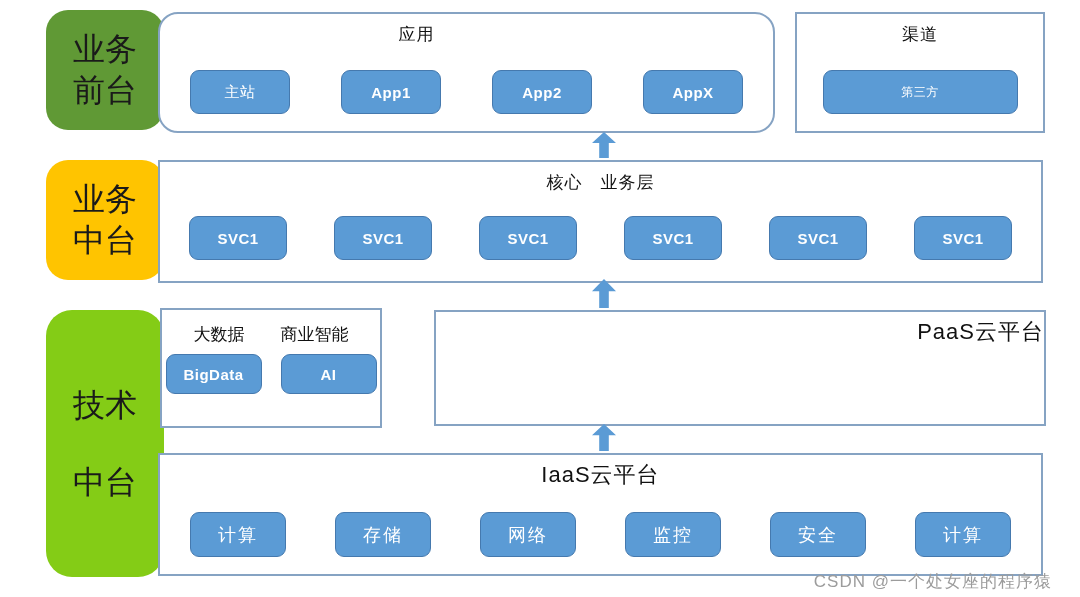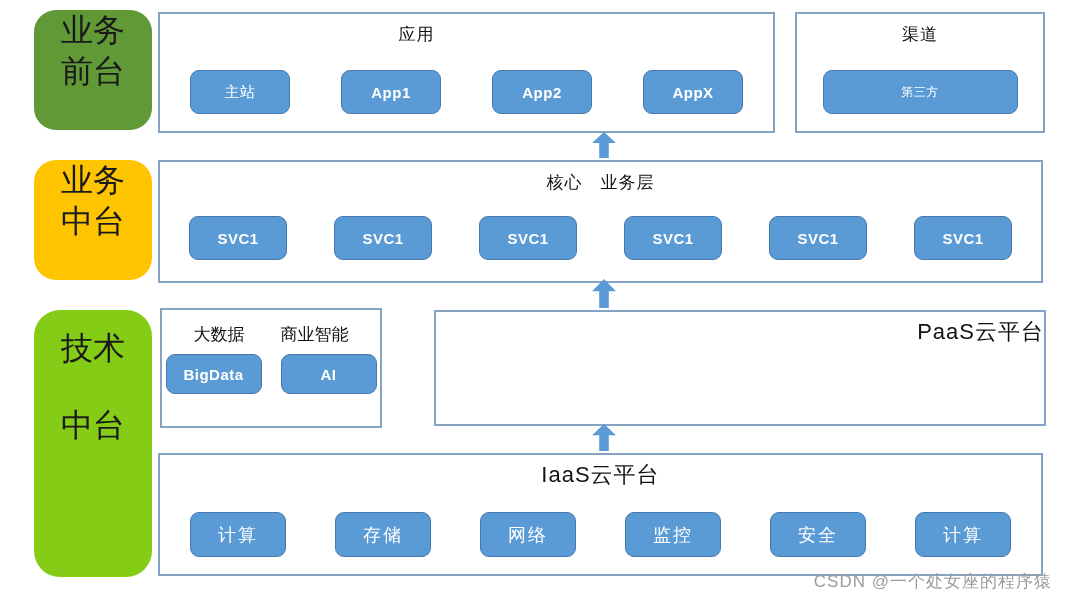--- a/index.html
+++ b/index.html
@@ -4,34 +4,34 @@
 <style>
   html,body{margin:0;padding:0;background:#ffffff;}
   *{box-sizing:border-box;}
   body{font-family:"Liberation Sans","DejaVu Sans",sans-serif;}
   .canvas{
     position:relative;width:1080px;height:597px;background:#ffffff;overflow:hidden;
   }
 
   
   .rail{
-    position:absolute;left:34px;width:118px;border-radius:22px;
-    display:flex;flex-direction:column;align-items:center;justify-content:flex-start;
+    position:absolute;left:46px;width:118px;border-radius:22px;
+    display:flex;flex-direction:column;align-items:center;justify-content:center;
     color:#1a1a1a;font-size:32px;line-height:1.28;text-align:center;
   }
   .rail-front{top:10px;height:120px;background:#609935;}
   .rail-mid{top:160px;height:120px;background:#FFC400;}
   .rail-tech{top:310px;height:267px;background:#84cc16;border-radius:26px;}
   .rail-tech .rail-line{margin:18px 0;}
 
   
   .sec{
     position:absolute;background:#ffffff;border:2px solid #86A3C3;
   }
-  .sec-apps{left:158px;top:12px;width:617px;height:121px;}
+  .sec-apps{left:158px;top:12px;width:617px;height:121px;border-radius:20px;}
   .sec-channels{left:795px;top:12px;width:250px;height:121px;}
   .sec-core{left:158px;top:160px;width:885px;height:123px;}
   .sec-bigdata{left:160px;top:308px;width:222px;height:120px;}
   .sec-paas{left:434px;top:310px;width:612px;height:116px;}
   .sec-iaas{left:158px;top:453px;width:885px;height:123px;}
 
   .sec-title{
     position:absolute;left:0;right:0;top:9px;text-align:center;
     font-size:17px;color:#111;letter-spacing:1px;
   }

